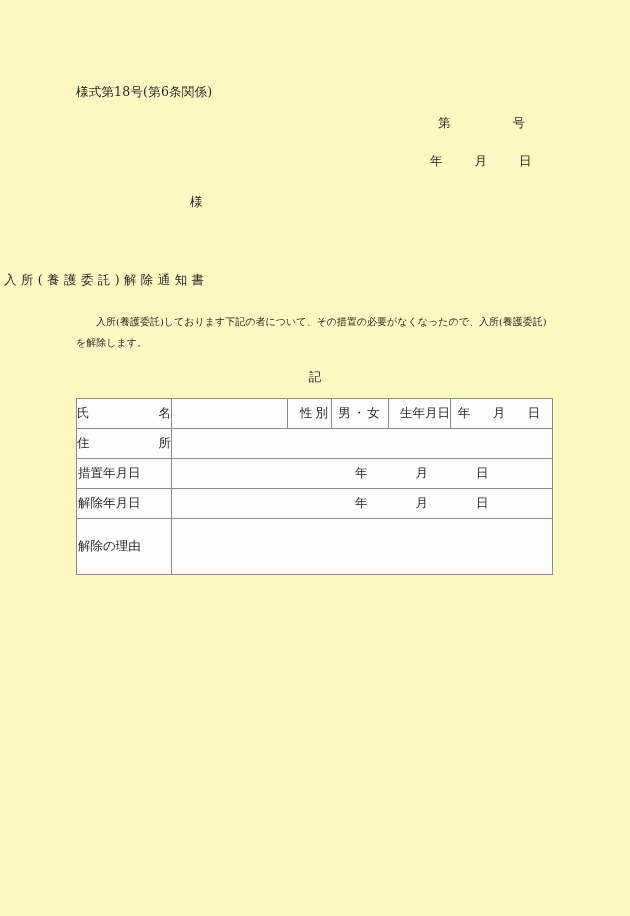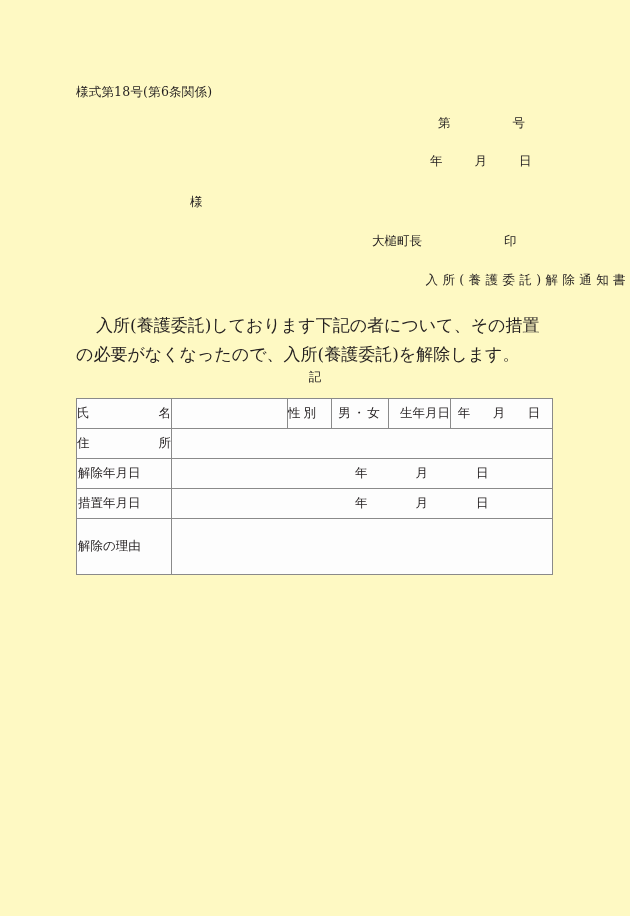--- a/index.html
+++ b/index.html
@@ -70,35 +70,35 @@
     white-space: nowrap;
   }
   .issuer .seal-gap { display: inline-block; width: 82px; }
 
   
   .doc-title {
     position: absolute;
     left: 0;
     right: 0;
     top: 272px;
-    text-align: right;
+    text-align: left;
     font-size: 12.5px;
     letter-spacing: 4.4px;
     padding-left: 4px;
     white-space: nowrap;
   }
 
   
   .body-text {
     position: absolute;
     left: 76px;
     top: 311px;
     width: 478px;
-    font-size: 17px;
-    line-height: 29px;
+    font-size: 10px;
+    line-height: 21px;
     text-indent: 20px;
   }
 
   
   .ki {
     position: absolute;
     left: 0;
     right: 0;
     top: 369px;
     text-align: center;
@@ -134,21 +134,21 @@
   }
   .lbl .spread-tight {
     display: flex;
     justify-content: space-between;
     width: 100%;
     padding: 0 1px;
   }
   .cell-blank { }
   .c-sex-lbl {
     width: 43px;
-    text-align: left;
+    text-align: right;
     letter-spacing: 3px;
     padding-left: 3px;
   }
   .c-sex-val {
     width: 56px;
     text-align: center;
     letter-spacing: 2px;
     padding-left: 2px;
     margin-top: 17px;
   }
@@ -186,23 +186,20 @@
   </div>
 
   <div class="doc-date">
     <span>年</span><span class="gap-med"></span><span>月</span><span class="gap-med"></span><span>日</span>
   </div>
 
   <div class="addressee">
     <span>様</span>
   </div>
 
-  <div class="issuer">
-    <span>大槌町長</span><span class="seal-gap"></span><span>印</span>
-  </div>
 
   <div class="doc-title">入所(養護委託)解除通知書</div>
 
   <div class="body-text">入所(養護委託)しております下記の者について、その措置の必要がなくなったので、入所(養護委託)を解除します。</div>
 
   <div class="ki">記</div>
 
   <table class="form-table">
     <tbody>
       <tr>
@@ -224,32 +221,32 @@
           <span class="spread">
             <span>住</span>
             <span>所</span>
           </span>
         </td>
         <td class="cell-blank" colspan="5"></td>
       </tr>
 
       <tr>
         <td class="lbl">
-          <span class="spread-tight">解除年月日</span>
+          <span class="spread-tight">措置年月日</span>
         </td>
         <td class="date-row-val" colspan="5">
           <span class="ymd">
             <span>年</span><span class="g"></span><span>月</span><span class="g"></span><span>日</span>
           </span>
         </td>
       </tr>
 
       <tr>
         <td class="lbl">
-          <span class="spread-tight">措置年月日</span>
+          <span class="spread-tight">解除年月日</span>
         </td>
         <td class="date-row-val" colspan="5">
           <span class="ymd">
             <span>年</span><span class="g"></span><span>月</span><span class="g"></span><span>日</span>
           </span>
         </td>
       </tr>
 
       <tr class="row-reason">
         <td class="lbl">

